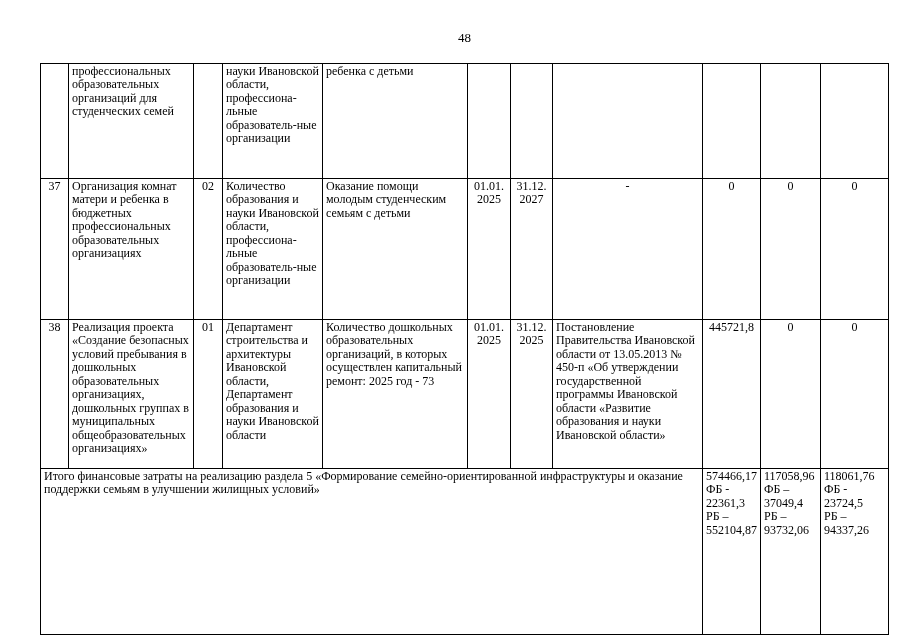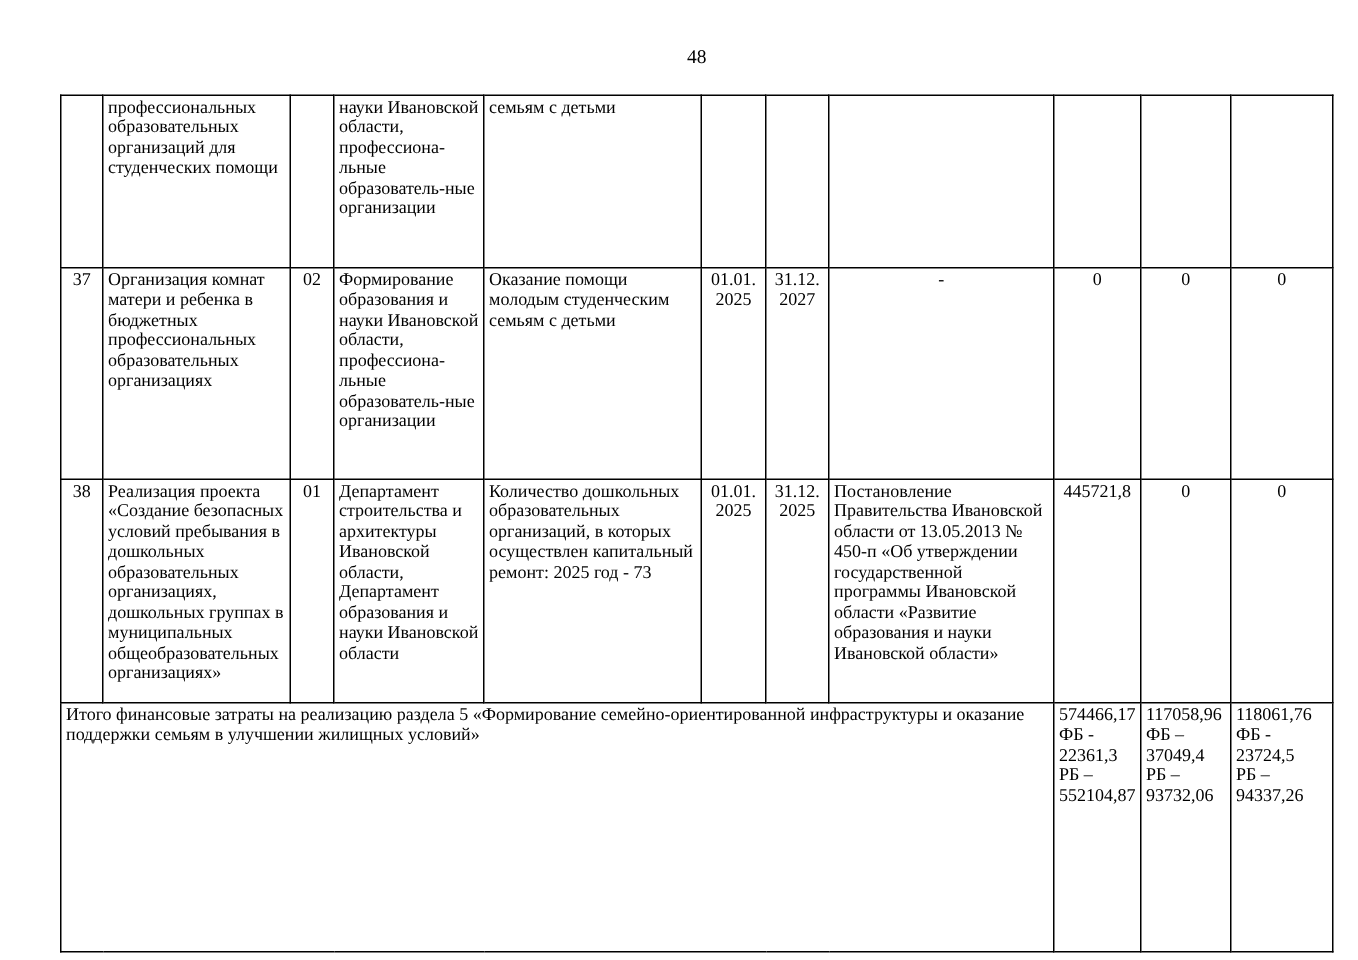--- a/index.html
+++ b/index.html
@@ -65,37 +65,37 @@
       <col style="width:42px">
       <col style="width:150px">
       <col style="width:58px">
       <col style="width:60px">
       <col style="width:68px">
     </colgroup>
     <tbody>
 
       <tr class="r-cont">
         <td class="ctr"></td>
-        <td>профессиональных образовательных организаций  для студенческих помощи</td>
+        <td>профессиональных образовательных организаций  для студенческих семей</td>
         <td class="ctr"></td>
         <td>науки Ивановской области, профессиона-льные образователь-ные организации</td>
-        <td>семьям с детьми</td>
+        <td>ребенка с детьми</td>
         <td class="ctr"></td>
         <td class="ctr"></td>
         <td></td>
         <td class="ctr"></td>
         <td class="ctr"></td>
         <td class="ctr"></td>
       </tr>
 
       <tr class="r-37">
         <td class="ctr">37</td>
         <td>Организация комнат матери и ребенка в бюджетных профессиональных образовательных организациях</td>
         <td class="ctr">02</td>
-        <td>Формирование образования и науки Ивановской области, профессиона-льные образователь-ные организации</td>
+        <td>Количество образования и науки Ивановской области, профессиона-льные образователь-ные организации</td>
         <td>Оказание помощи молодым студенческим семьям с детьми</td>
         <td class="ctr pre">01.01.
 2025</td>
         <td class="ctr pre">31.12.
 2027</td>
         <td class="ctr">-</td>
         <td class="ctr">0</td>
         <td class="ctr">0</td>
         <td class="ctr">0</td>
       </tr>

